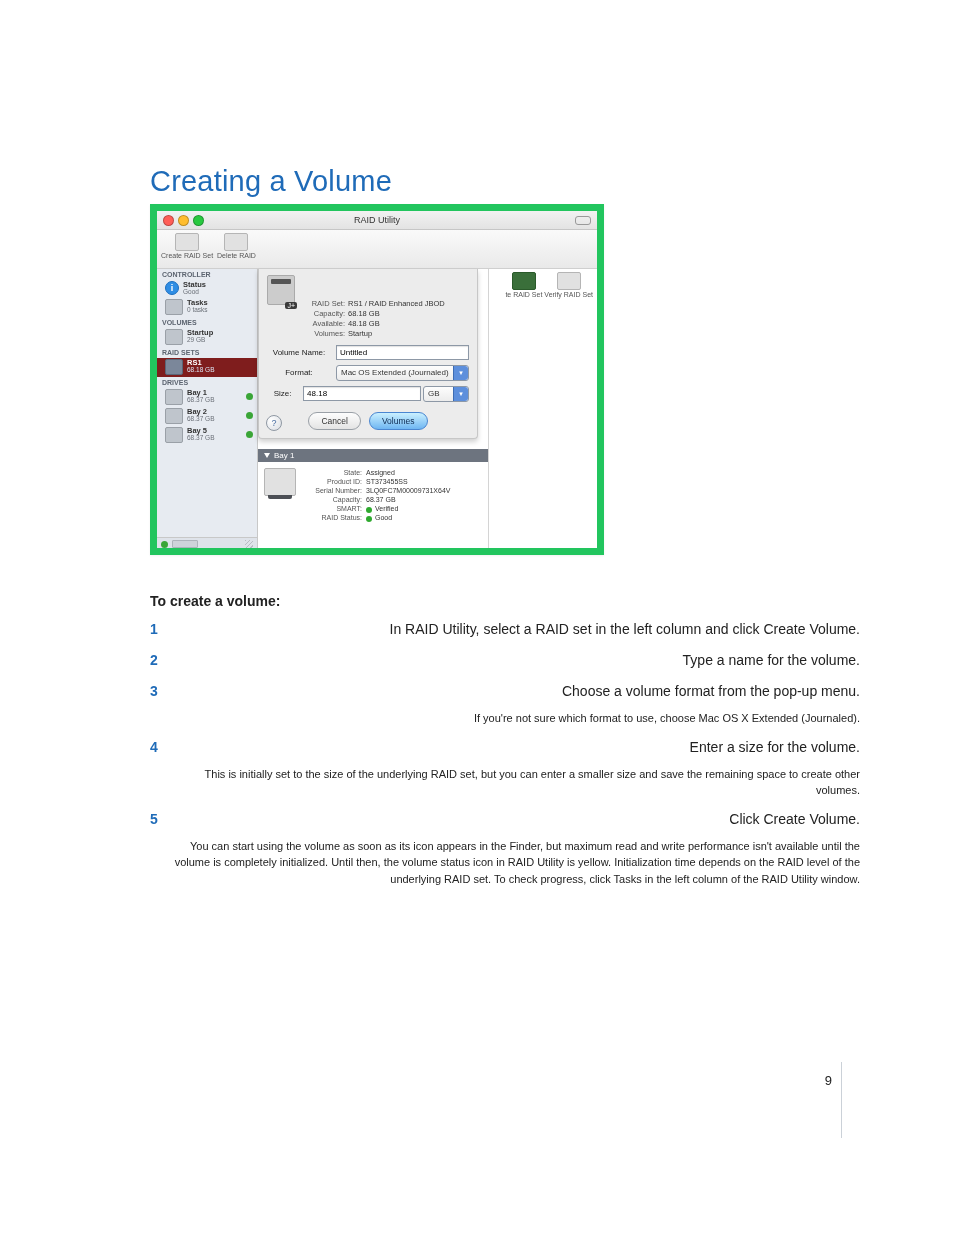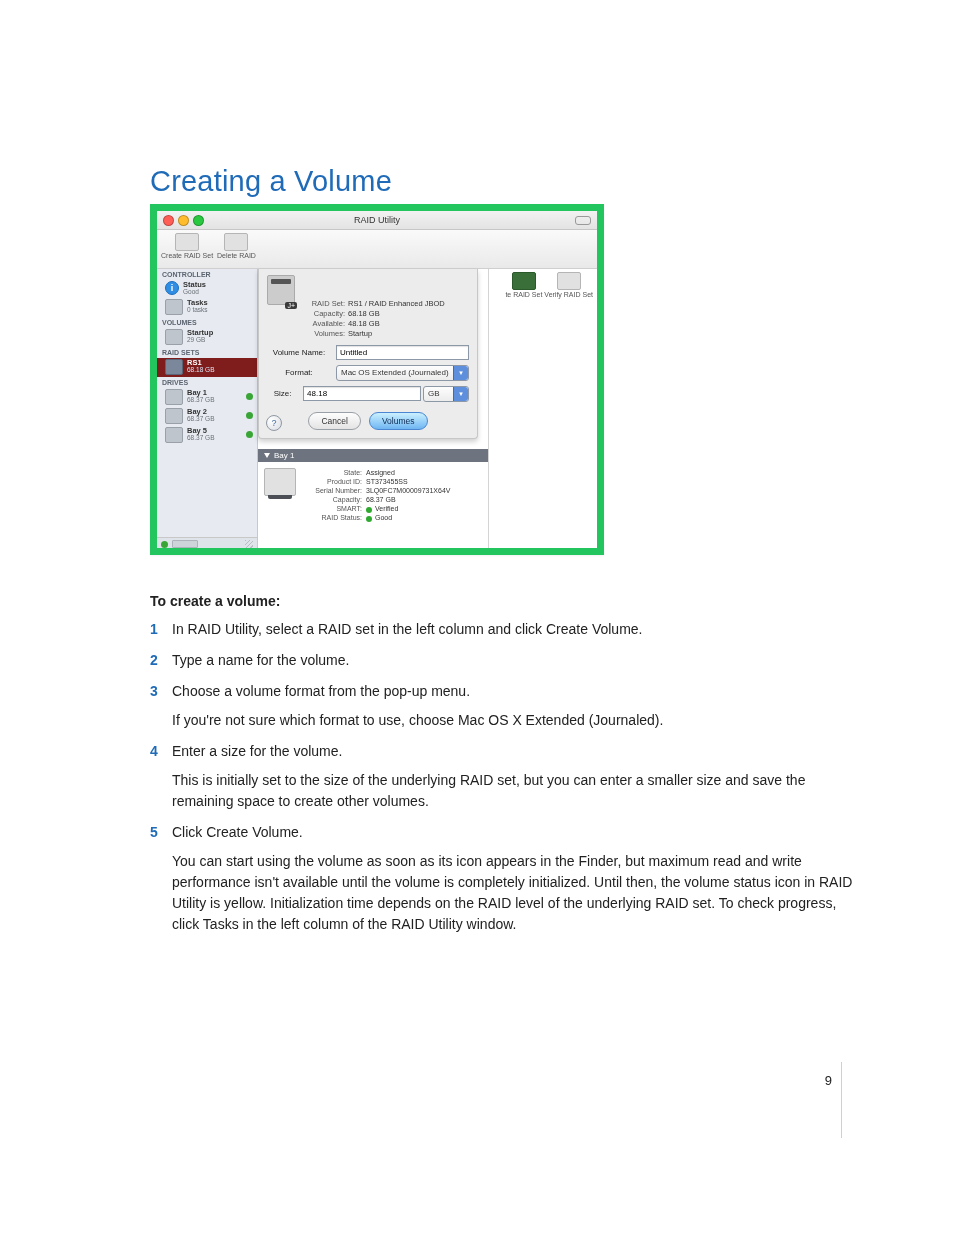--- a/index.html
+++ b/index.html
@@ -58,24 +58,24 @@
   .drive-ico{width:30px;height:26px;background:#e1e1e1;border:1px solid #b5b5b5;border-radius:2px;position:relative;}
   .drive-ico::after{content:"";position:absolute;bottom:-4px;left:3px;right:3px;height:4px;background:#4c4f55;border-radius:0 0 2px 2px;}
   .kv{line-height:1.3;}
   .kv .kl{color:#555;display:inline-block;min-width:58px;text-align:right;margin-right:4px;}
   .led{display:inline-block;width:6px;height:6px;border-radius:50%;background:#2fa92f;margin-right:3px;vertical-align:middle;}
   .gled{ width:7px;height:7px;border-radius:50%;background:#3aa537; margin-left:auto; align-self:center;}
   .right-tools{position:absolute; right:4px; top:0px; display:flex; gap:2px;}
   .right-tools .tool{position:static;}
   .below{ margin-top:38px;}
   .sub-h{ font-weight:bold; font-size:14px; margin-bottom:6px;}
-  ol.steps{ list-style:none; padding:0; margin:0; counter-reset:step; }
+  ol.steps{ list-style:none; padding:0; margin:0; counter-reset:step;text-align:right; }
   ol.steps > li{ position:relative; padding-left:22px; margin:10px 0 10px 0; font-size:14px; line-height:1.5; }
   ol.steps > li::before{ counter-increment:step; content:counter(step); position:absolute; left:0; top:0; color:#1f6bb8; font-weight:bold; font-size:14px; }
-  .para{ font-size:14px; line-height:1.5; margin-top:8px; padding-left:22px; }
+  .para{ font-size:11px; line-height:1.5; margin-top:8px; padding-left:22px; }
   .page-num{ position:absolute; right:122px; top:1073px; font-size:13px; }
   .ruler{ position:absolute; right:112px; top:1062px; width:1px; height:76px; background:#cbd1d8;}
 </style>
 </head>
 <body>
 
 <div class="page">
   <div class="content">
     <h1>Creating a Volume</h1>
 

